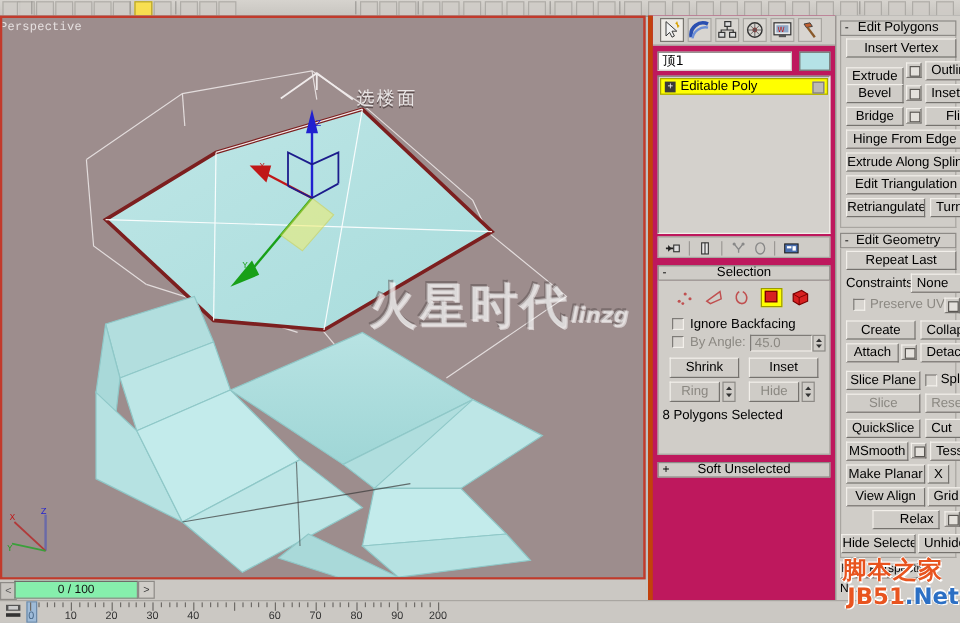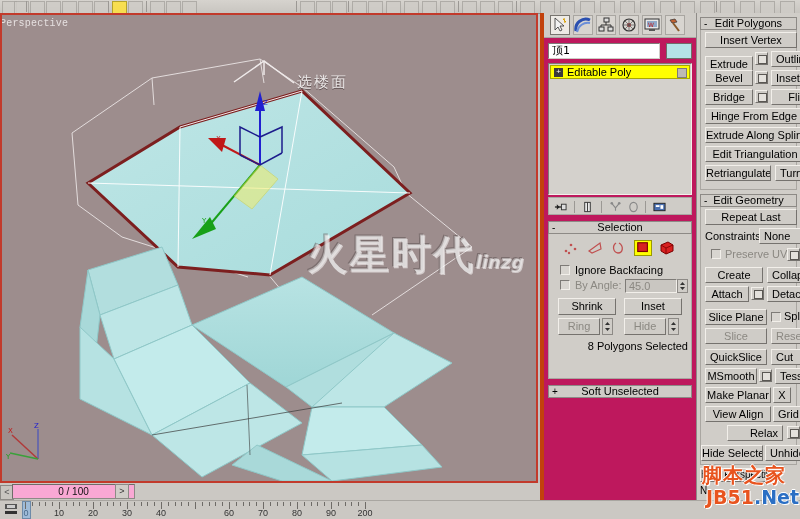--- a/index.html
+++ b/index.html
@@ -31,22 +31,22 @@
       white-space:nowrap;pointer-events:none;}
   .wm small{font-size:18px;font-style:italic;letter-spacing:0;margin-top:25px;}
 
   
   #tripod{position:absolute;left:4px;bottom:16px;width:46px;height:46px;}
 
   
   #timeslider{position:absolute;left:0;top:483px;width:538px;height:17px;background:#cbc8c3;}
   #ts-left{position:absolute;left:0;top:2px;width:12px;height:13px;background:#c8c5c0;
            border:1px solid #8d8a86;font-size:9px;text-align:center;line-height:12px;color:#555;}
-  #ts-field{position:absolute;left:12px;top:1px;width:123px;height:15px;box-sizing:border-box;
-            background:#f9a8d4;border:1px solid #8d8a86;border-top-color:#6f6c68;border-left-color:#6f6c68;
+  #ts-field{position:absolute;left:12px;top:1px;width:103px;height:15px;box-sizing:border-box;
+            background:#86efac;border:1px solid #8d8a86;border-top-color:#6f6c68;border-left-color:#6f6c68;
             text-align:center;line-height:14px;font-size:10px;color:#111;}
   #ts-right{position:absolute;left:115px;top:1px;width:14px;height:15px;box-sizing:border-box;
             background:#d0cdc8;border:1px solid #8d8a86;font-size:9px;text-align:center;line-height:13px;color:#333;}
   #ruler-full{position:absolute;left:0;top:500px;width:800px;height:19px;background:#cbc8c3;
               border-top:1px solid #a9a6a1;overflow:hidden;}
   .tick{position:absolute;top:1px;width:1px;background:#6e6b67;}
   .tick.major{height:7px;}
   .tick.minor{height:4px;}
   .tlabel{position:absolute;top:7px;font-size:9px;color:#333;transform:translateX(-50%);}
   #frame-marker{position:absolute;left:22px;top:0px;width:9px;height:18px;background:#9fbbd8;
@@ -114,21 +114,21 @@
   .btn{position:absolute;box-sizing:border-box;background:#cfccc7;
        border:1px solid #f2efea;border-right-color:#75726e;border-bottom-color:#75726e;
        font-size:11px;text-align:center;color:#000;overflow:hidden;white-space:nowrap;}
   .btn.dim{color:#8b8882;}
   .btn.left{text-align:left;padding-left:4px;}
   .btn.right{text-align:right;padding-right:4px;}
   .sqbtn{position:absolute;box-sizing:border-box;width:13px;height:13px;background:#cfccc7;
          border:1px solid #f2efea;border-right-color:#75726e;border-bottom-color:#75726e;}
   .sqbtn i{display:block;margin:2px;width:7px;height:7px;border:1px solid #5a5753;background:#e4e1dc;}
 
-  .stat{position:absolute;font-size:11px;text-align:right;}
+  .stat{position:absolute;font-size:11px;text-align:left;}
 
   
   #cmd-right{position:absolute;left:696px;top:13px;width:104px;height:487px;background:#d0cdc8;
              border-left:1px solid #8f8c88;box-sizing:border-box;overflow:hidden;}
   #cmd-right .rollout{margin:4px 3px 0 3px;}
 
   .lbl{position:absolute;font-size:11px;color:#000;}
   .lbl.dim{color:#8b8882;}
 
   

